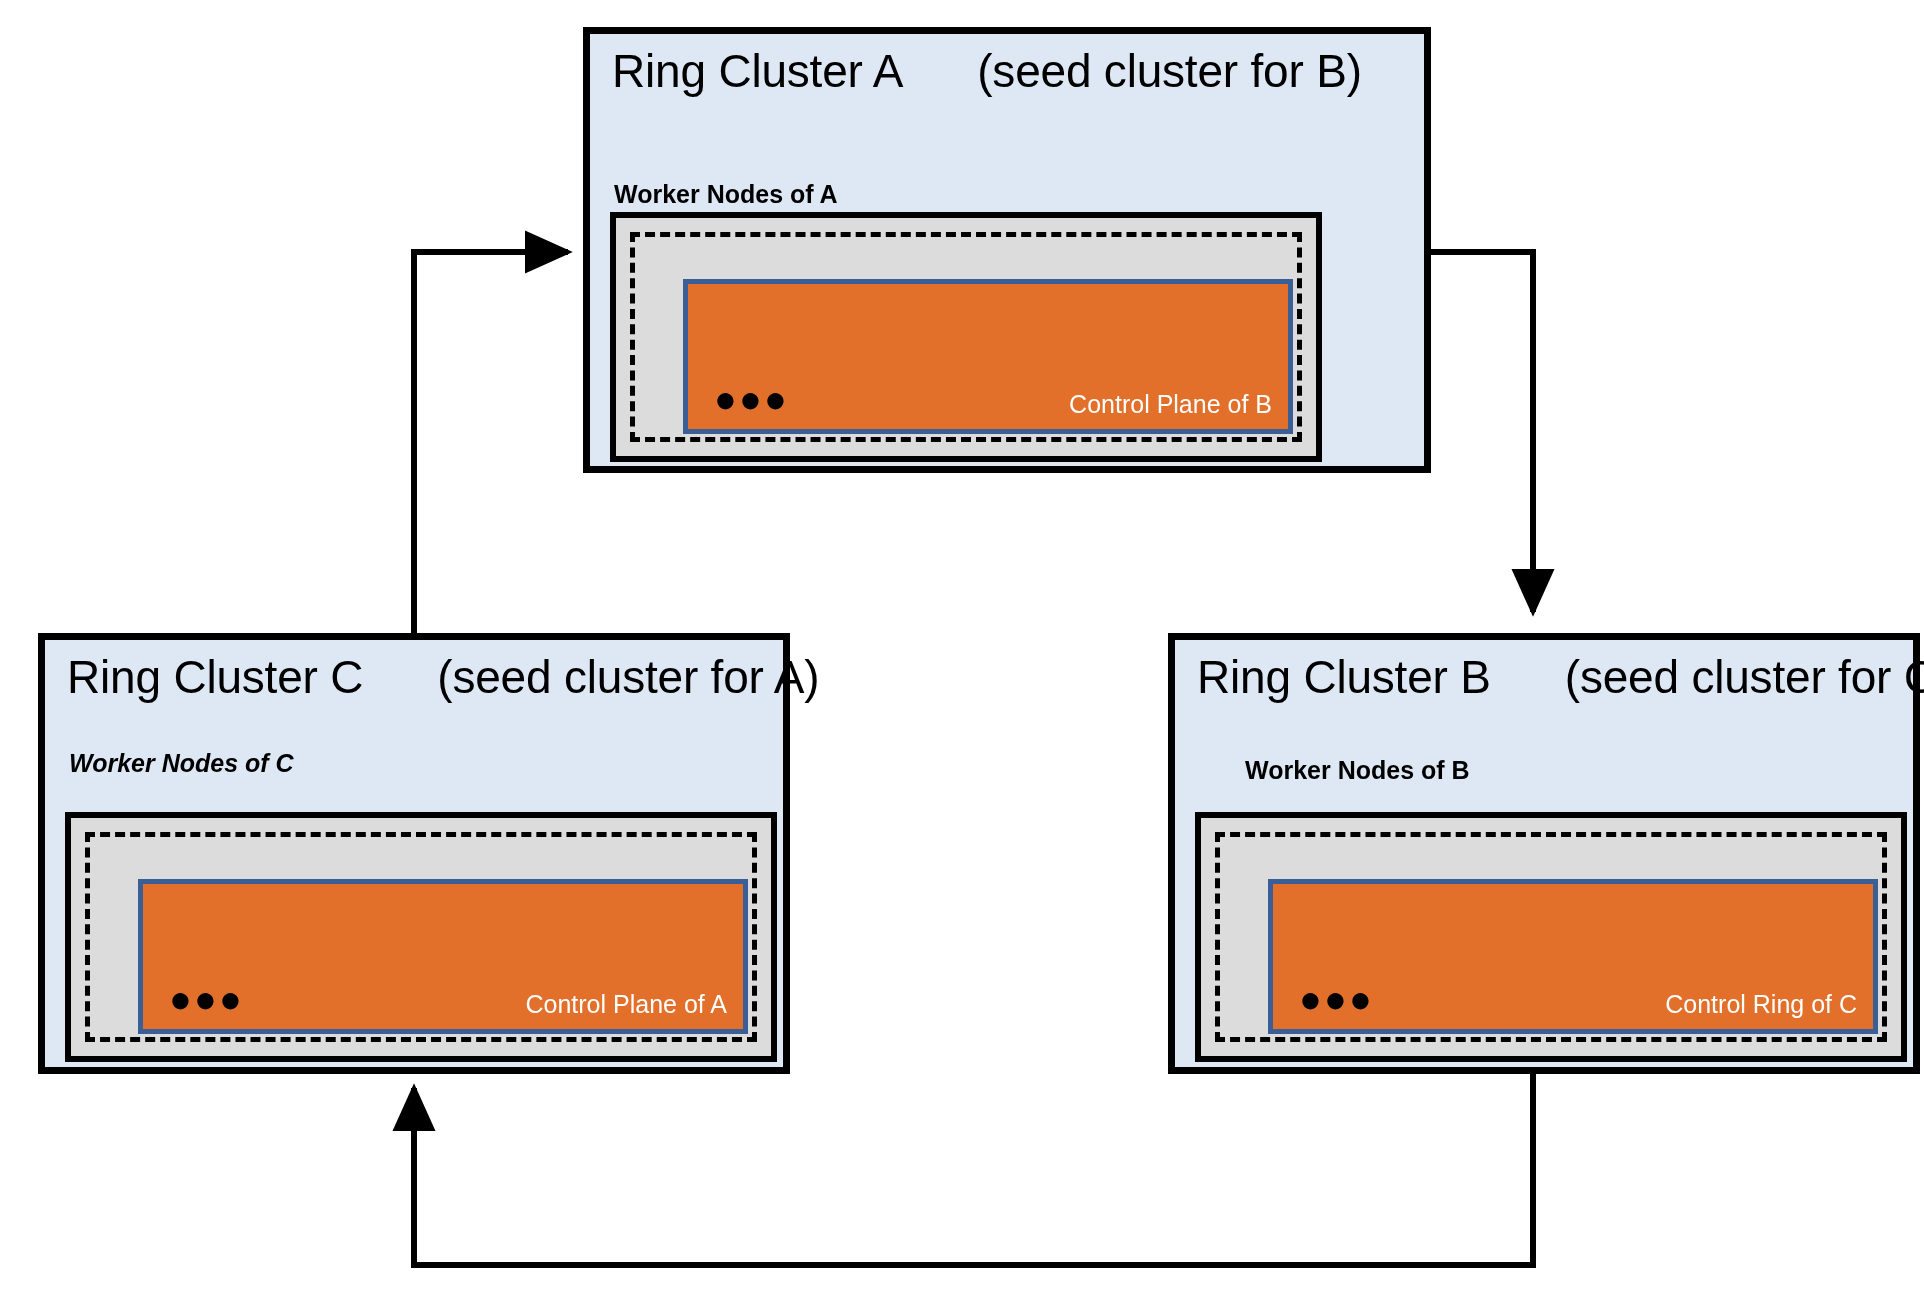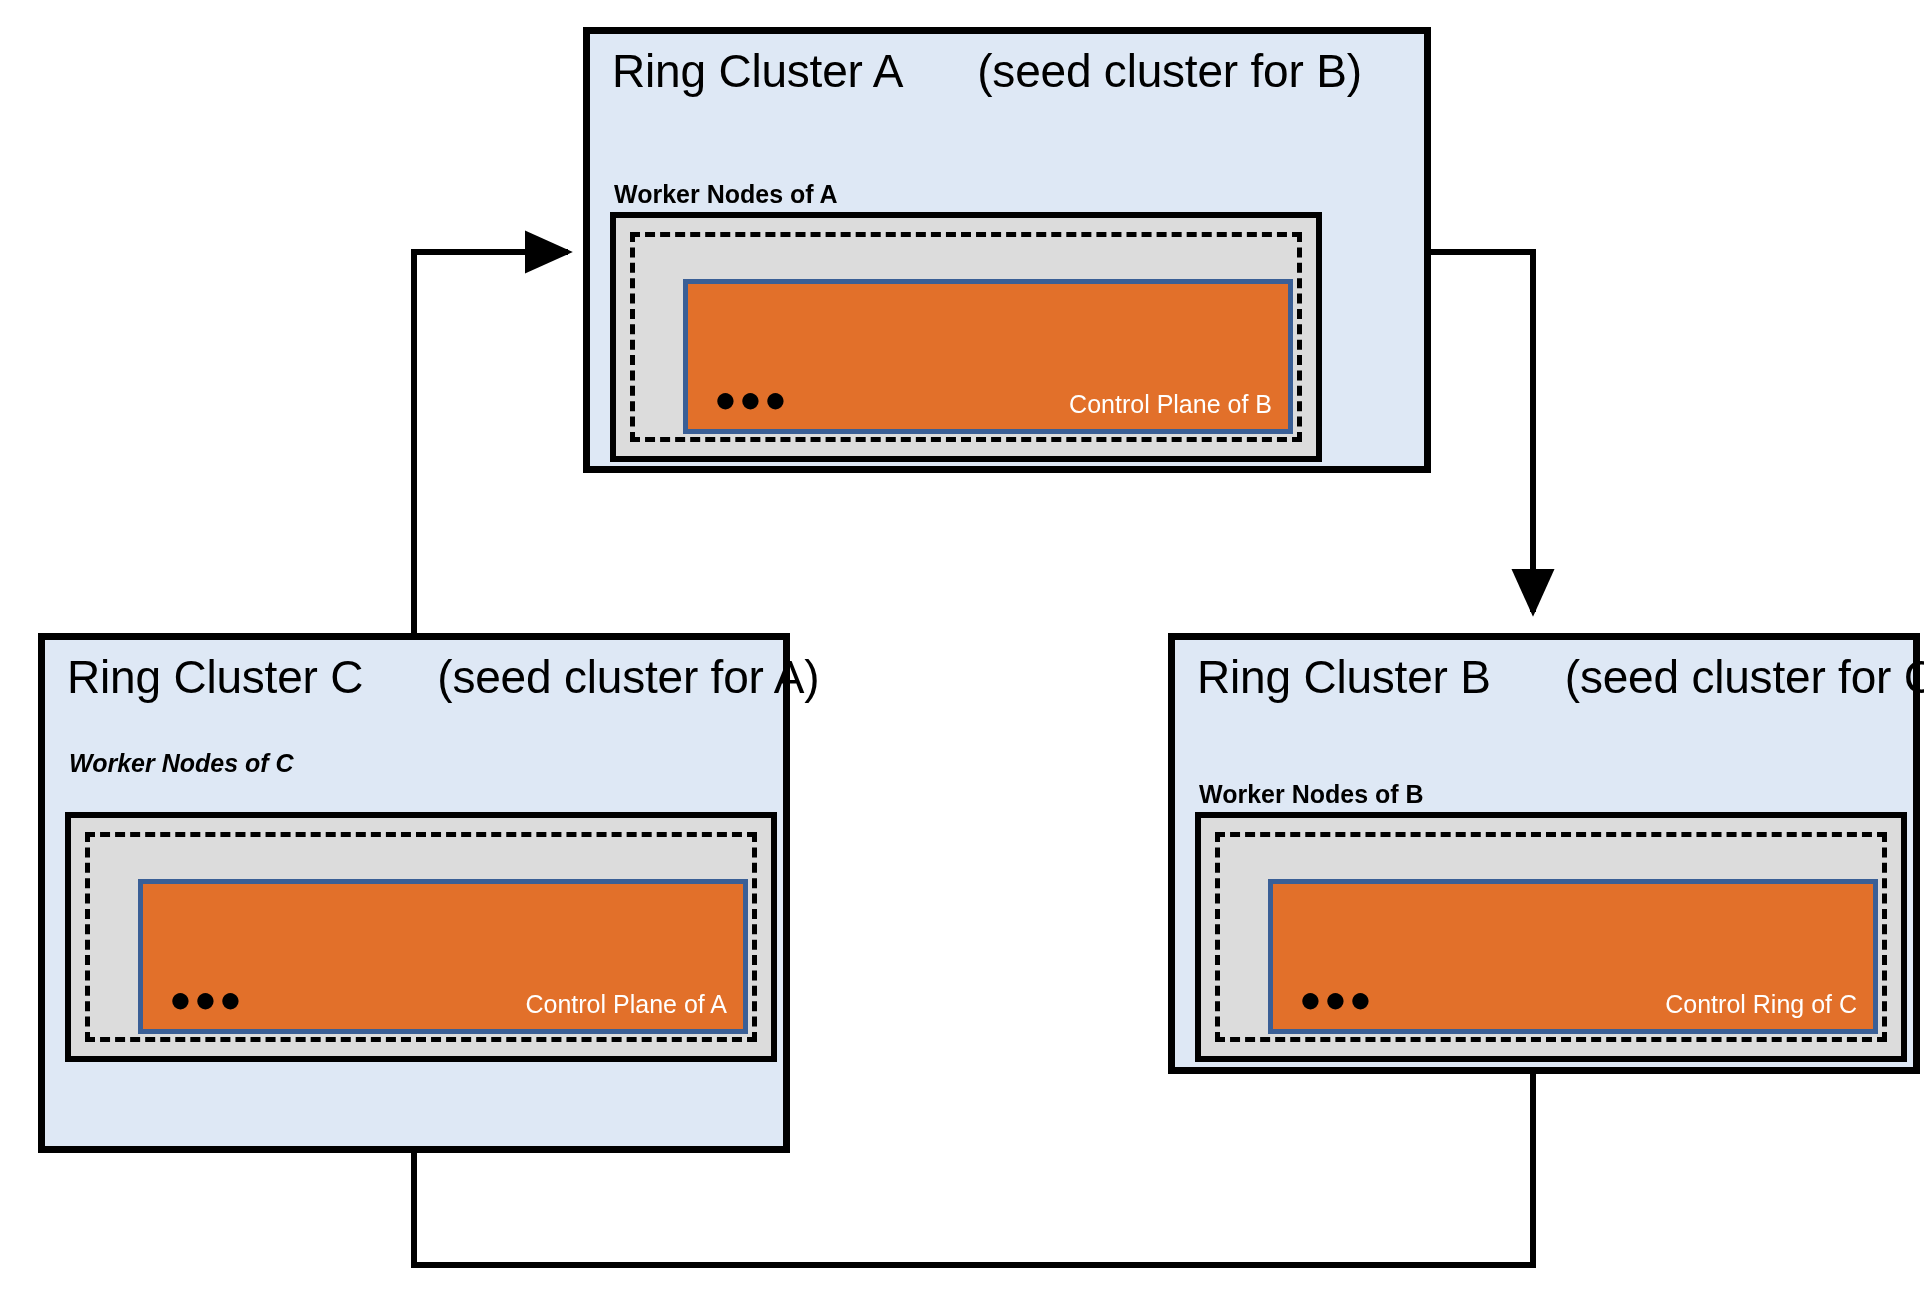--- a/index.html
+++ b/index.html
@@ -81,27 +81,27 @@
     font-weight:700;
     white-space:nowrap;
   }
 
   
   #cluster-a{left:583px;top:27px;width:848px;height:446px;}
   #cluster-a .worker-label{top:146px;}
   #cluster-a .worker-outer{left:20px;top:178px;width:712px;height:250px;}
   #cluster-a .control-plane{left:48px;top:42px;width:610px;height:155px;}
 
-  #cluster-c{left:38px;top:633px;width:752px;height:520px;}
+  #cluster-c{left:38px;top:633px;width:752px;height:441px;}
   #cluster-c .worker-label{top:109px;font-style:italic;}
   #cluster-c .worker-outer{left:20px;top:172px;width:712px;height:250px;}
   #cluster-c .control-plane{left:48px;top:42px;width:610px;height:155px;}
 
   #cluster-b{left:1168px;top:633px;width:752px;height:441px;}
-  #cluster-b .worker-label{top:140px;}
+  #cluster-b .worker-label{top:116px;margin-left:46px;}
   #cluster-b .worker-outer{left:20px;top:172px;width:712px;height:250px;}
   #cluster-b .control-plane{left:48px;top:42px;width:610px;height:155px;}
 </style>
 </head>
 <body>
 
 <div id="canvas">
 
   <svg id="arrows" viewBox="0 0 1924 1306">
     <defs>

